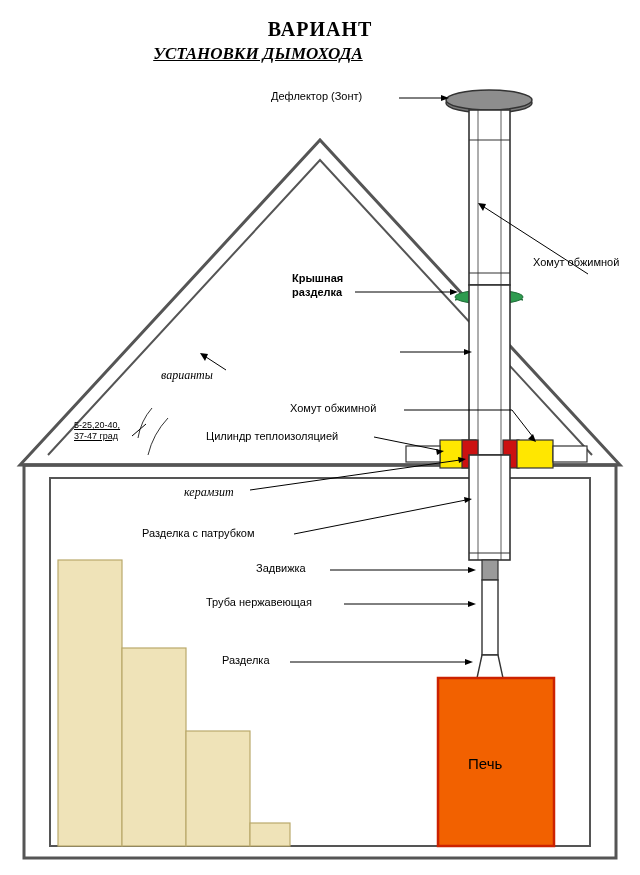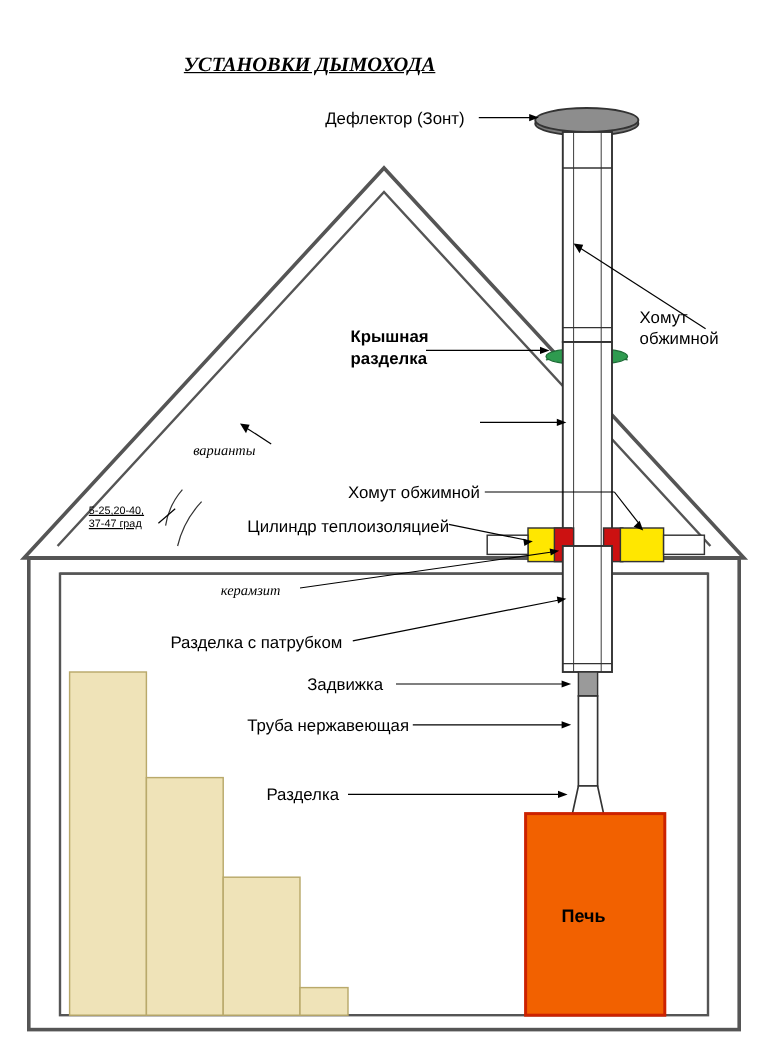--- a/index.html
+++ b/index.html
@@ -38,51 +38,52 @@
     font-family: "Liberation Serif", serif;
     font-weight: bold;
     font-style: italic;
     font-size: 17px;
     color: #000;
     text-decoration: underline;
   }
   .lbl {
     position: absolute;
     font-family: "Liberation Sans", sans-serif;
-    font-size: 14px;
+    font-size: 11px;
     color: #000;
     line-height: 1.25;
     white-space: pre-line;
   }
   .lbl-italic {
     font-family: "Liberation Serif", serif;
     font-style: italic;
     font-size: 12px;
   }
   .lbl-small {
     font-size: 9px;
     line-height: 1.2;
     text-decoration: underline;
   }
   .lbl-stove {
-    font-weight: bold;
+    font-weight: normal;
     font-size: 15px;
     color: #000;
   }
   svg.layer {
     position: absolute;
     top: 0;
     left: 0;
   }
 </style>
 </head>
 <body>
 
 <div id="page">
 
+  <div class="title-main">ВАРИАНТ</div>
   <div class="title-sub">УСТАНОВКИ ДЫМОХОДА</div>
 
   <svg class="layer" width="640" height="875" viewBox="0 0 640 875">
 
     <rect x="24" y="465" width="592" height="393" fill="none" stroke="#555" stroke-width="3"></rect>
 
     <rect x="50" y="478" width="540" height="368" fill="none" stroke="#555" stroke-width="2"></rect>
 
     <path d="M 20 465 L 320 140 L 620 465 Z" fill="none" stroke="#555" stroke-width="3"></path>
 

